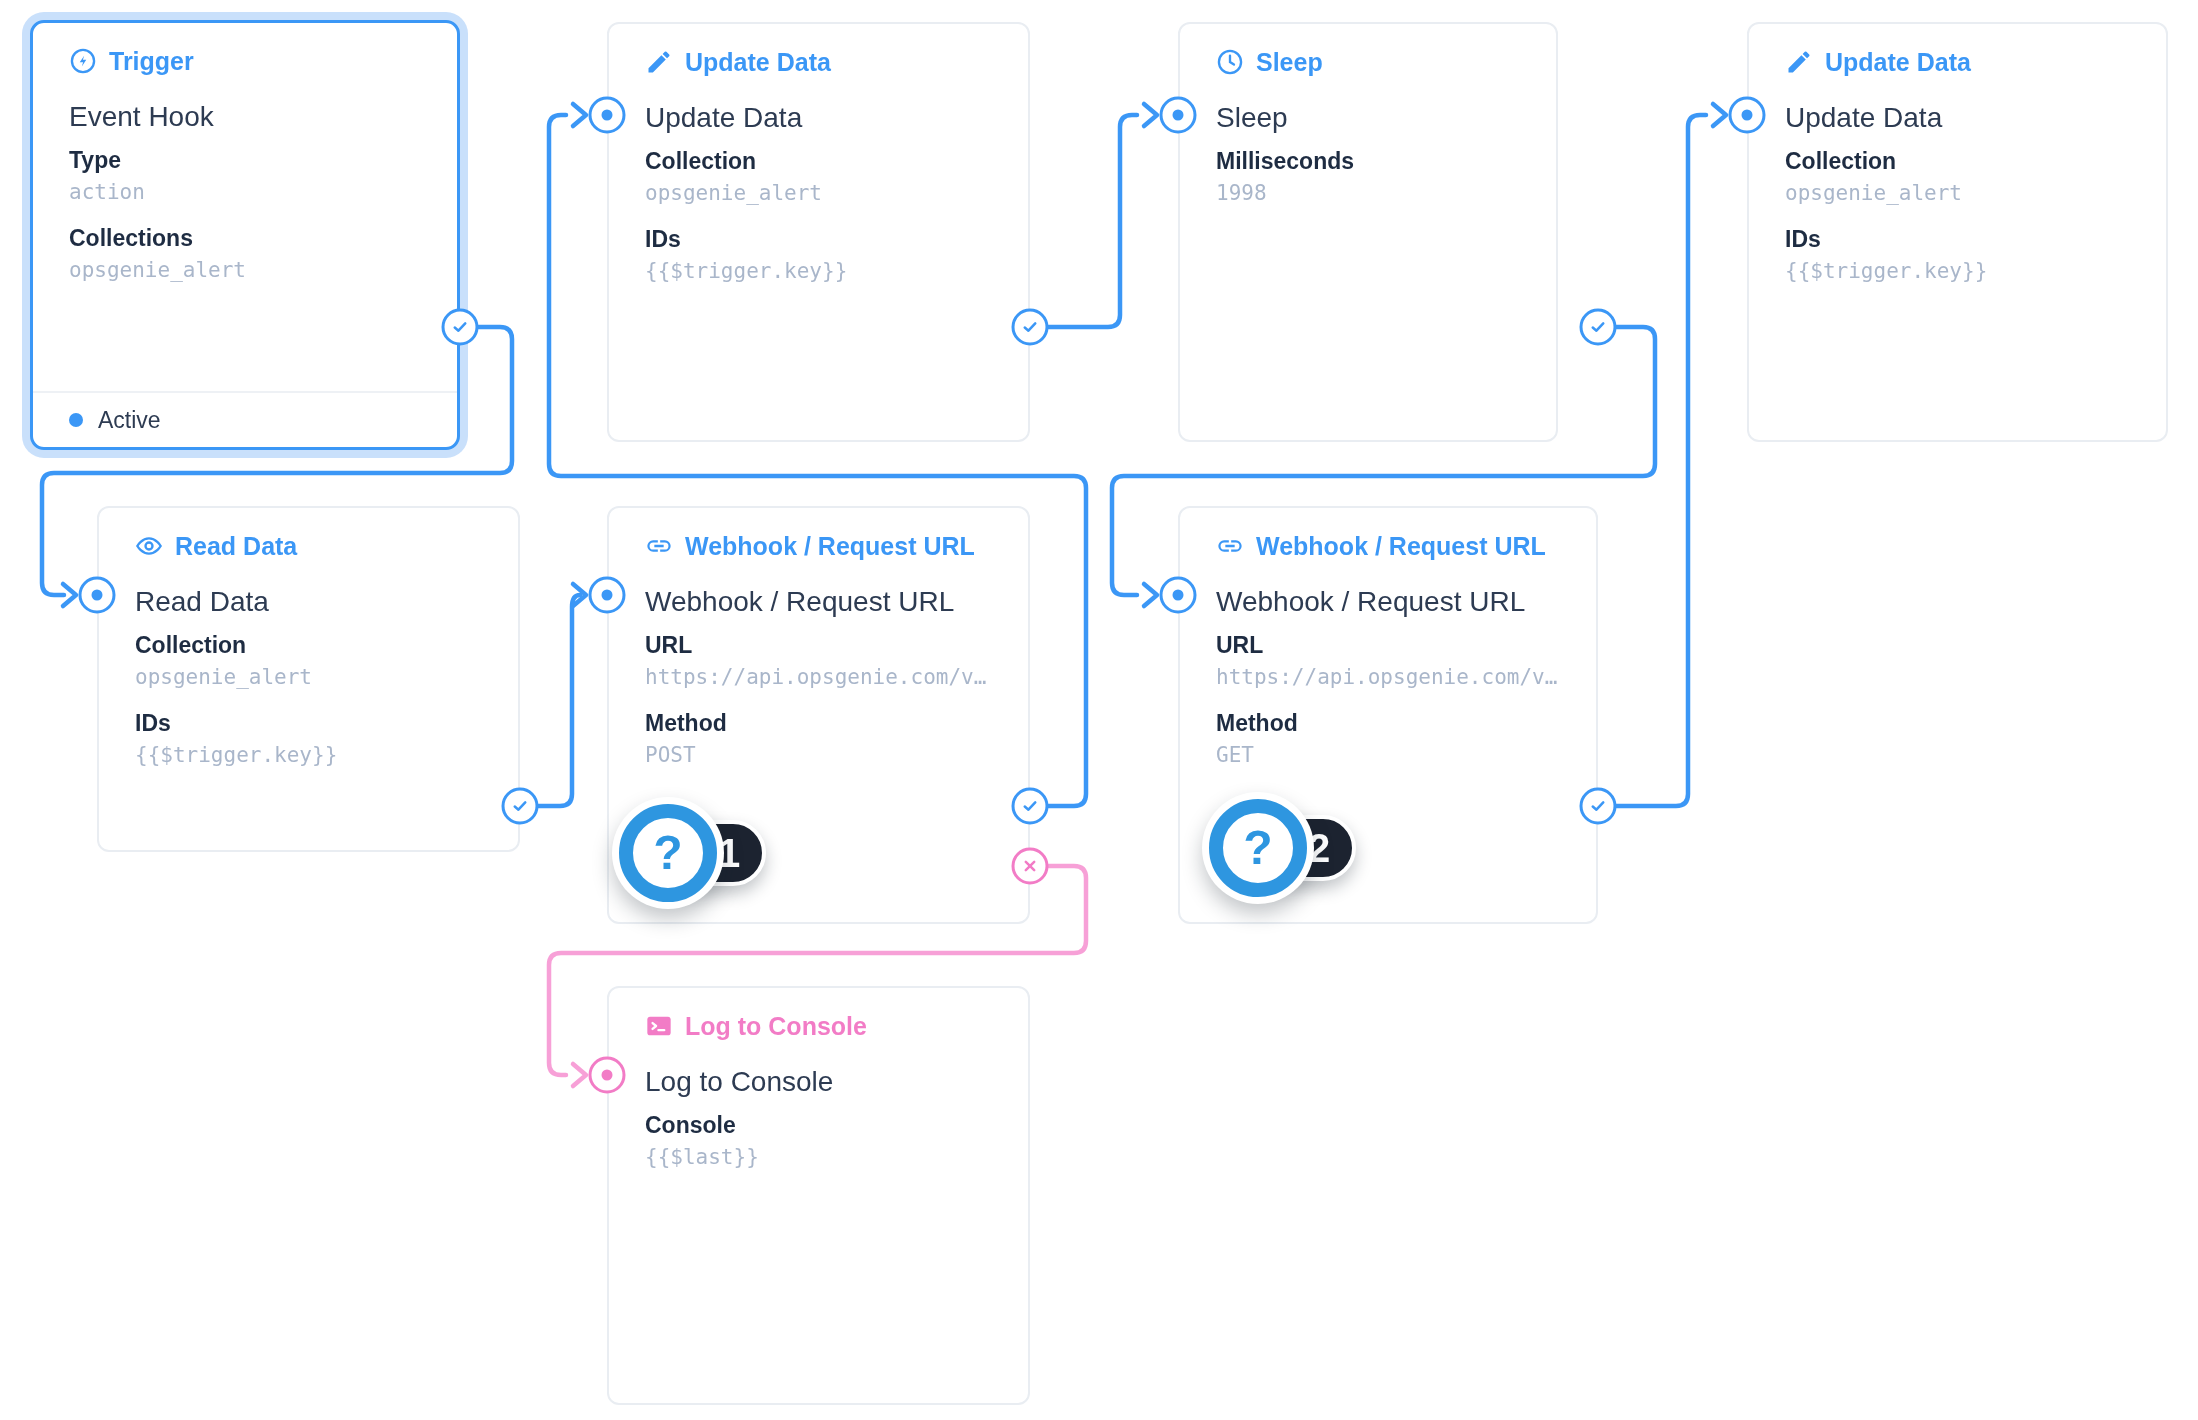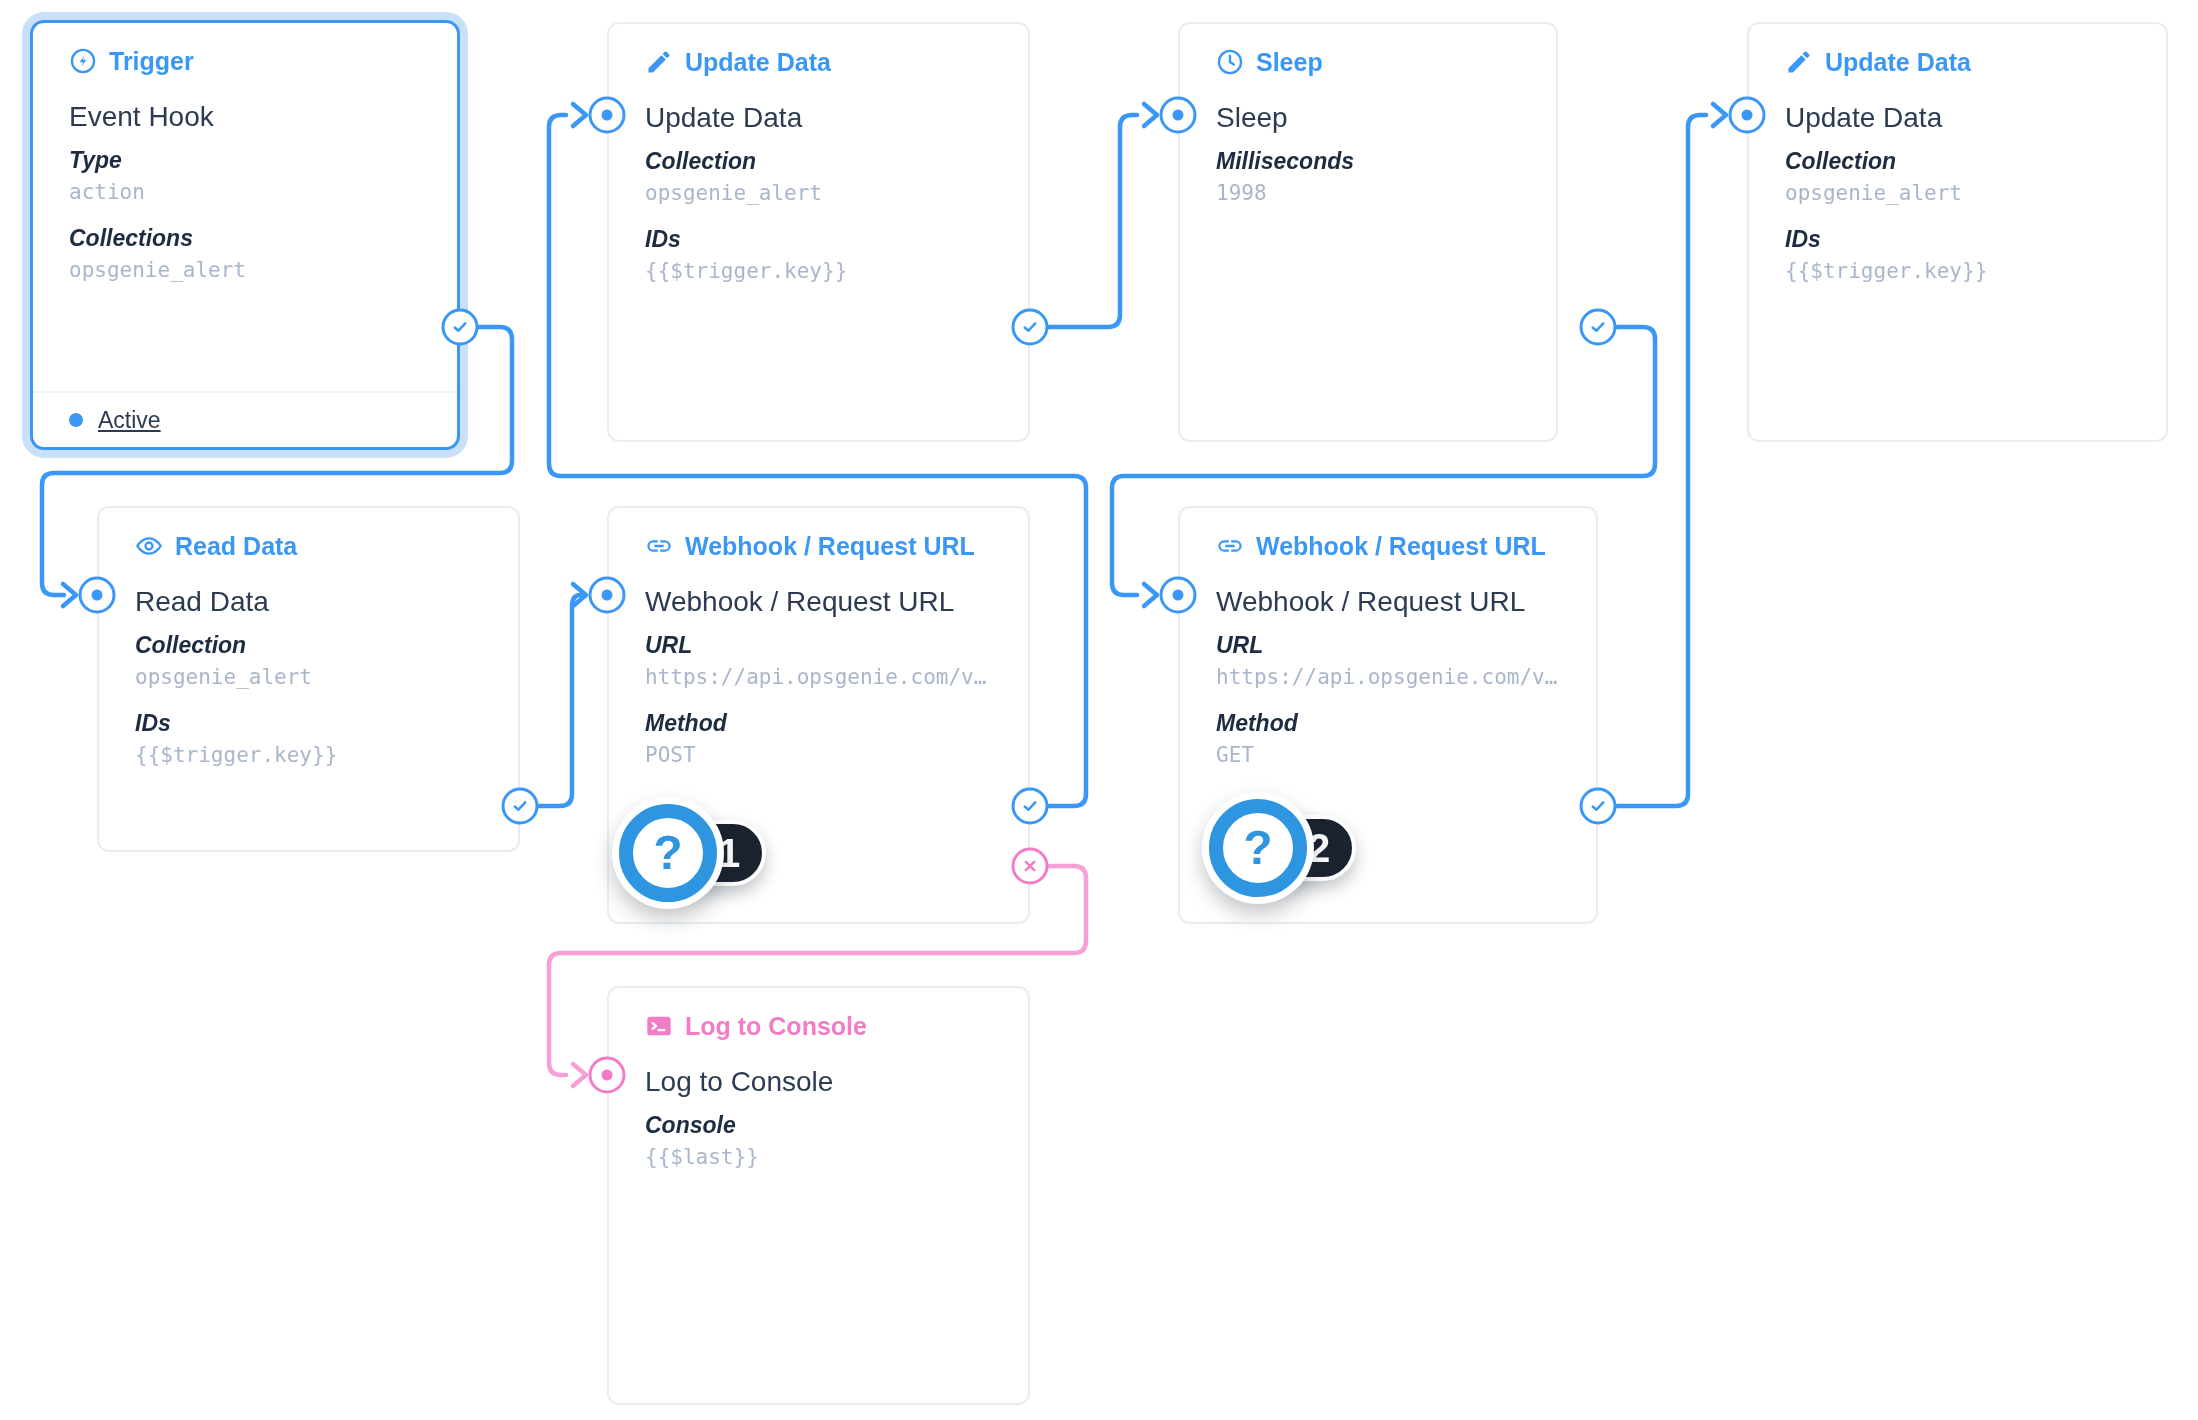--- a/index.html
+++ b/index.html
@@ -38,31 +38,31 @@
   .card-title{
     display:flex;align-items:center;gap:12px;
     color:var(--accent-blue);font-size:25px;font-weight:700;
     line-height:30px;margin-bottom:26px;white-space:nowrap;
   }
   .card.pink .card-title{color:var(--accent-pink);}
   .icon{width:28px;height:28px;flex:0 0 auto;display:inline-flex;}
   .icon svg{width:100%;height:100%;}
   .node-name{font-size:28px;color:var(--text-name);line-height:30px;margin-bottom:12px;white-space:nowrap;}
   .field{margin-bottom:14px;}
-  .field-label{font-size:23px;font-weight:700;color:var(--text-dark);line-height:32px;white-space:nowrap;font-style:italic;}
+  .field-label{font-size:23px;font-weight:700;color:var(--text-dark);line-height:32px;white-space:nowrap;}
   .field-value{
     font-family:"DejaVu Sans Mono",monospace;font-size:21px;
     color:var(--text-value);line-height:32px;white-space:nowrap;overflow:hidden;
   }
   .card-footer{
     position:absolute;left:0;right:0;bottom:0;height:56px;
     border-top:2px solid #eef1f5;display:flex;align-items:center;gap:15px;padding:0 36px;
   }
   .status-dot{width:14px;height:14px;border-radius:50%;background:var(--accent-blue);}
-  .status-text{font-size:23px;color:var(--text-name);text-decoration:underline;}
+  .status-text{font-size:23px;color:var(--text-name);}
 
   
   .port{
     position:absolute;width:37px;height:37px;border-radius:50%;
     background:#fff;border:3.5px solid var(--accent-blue);
     display:flex;align-items:center;justify-content:center;
     transform:translate(-50%,-50%);
   }
   .port.pink{border-color:var(--accent-pink);}
   .port svg{width:21px;height:21px;}

